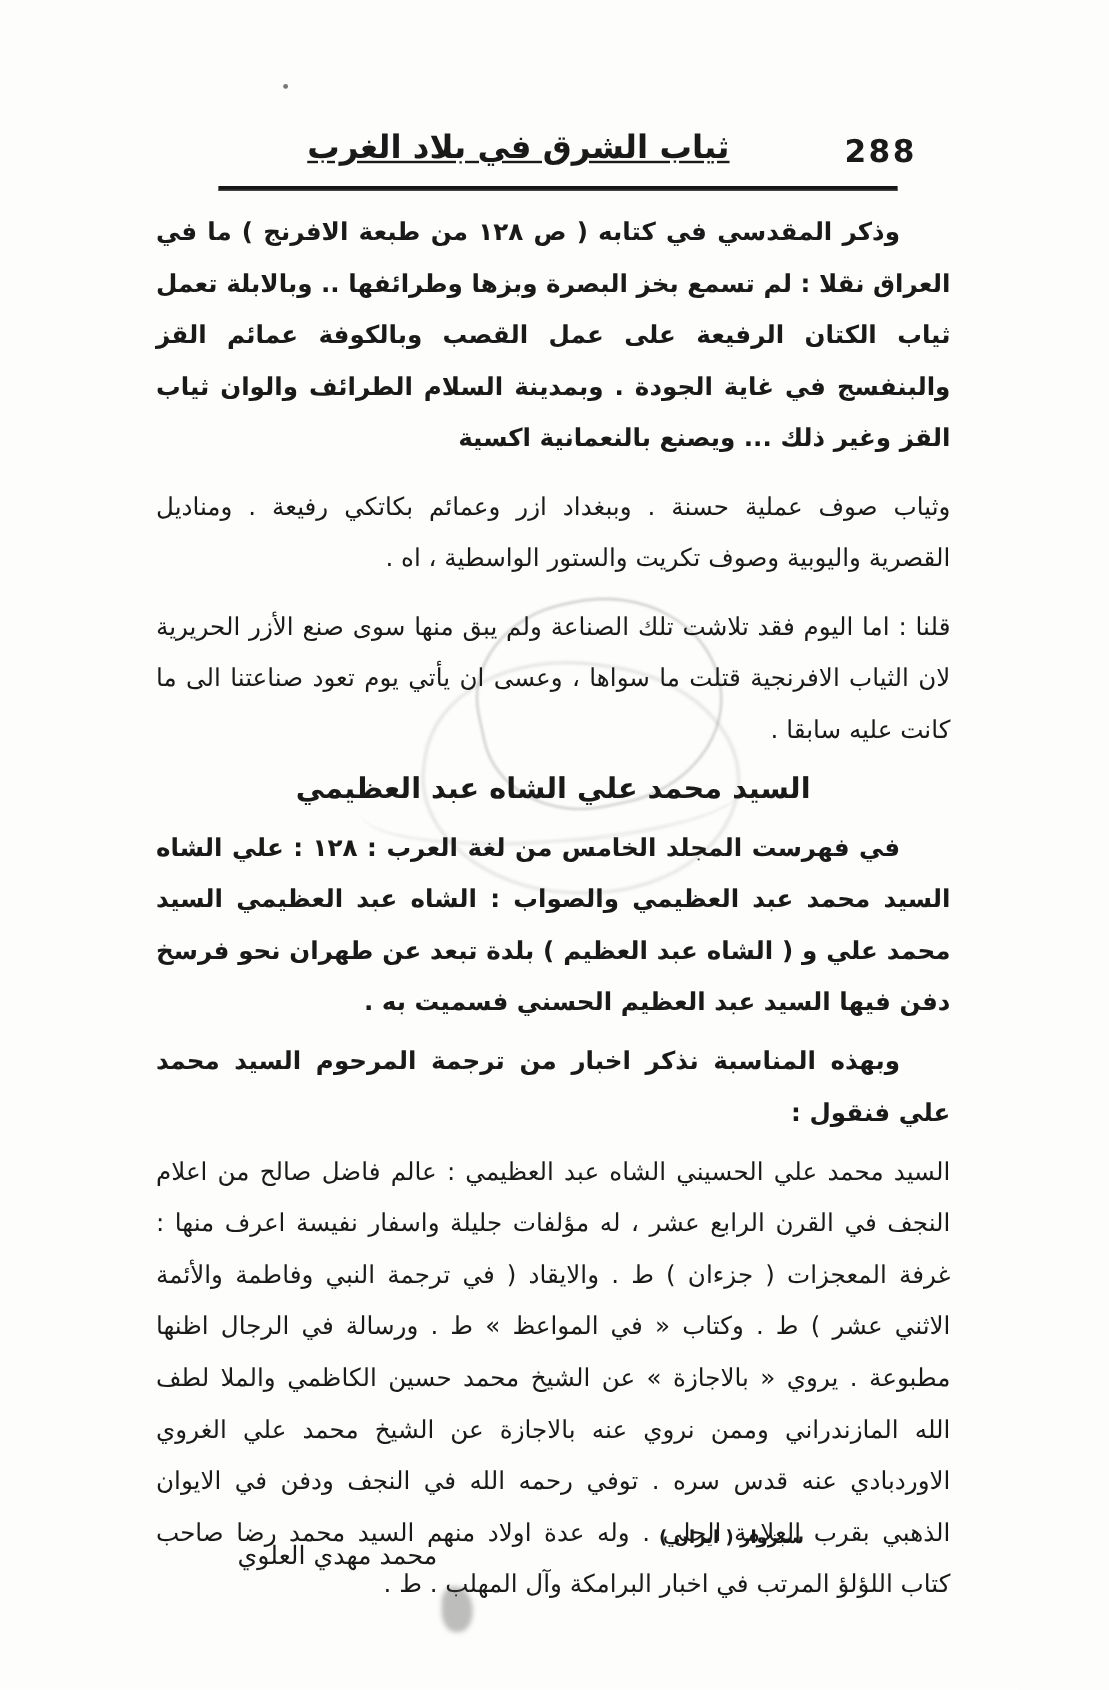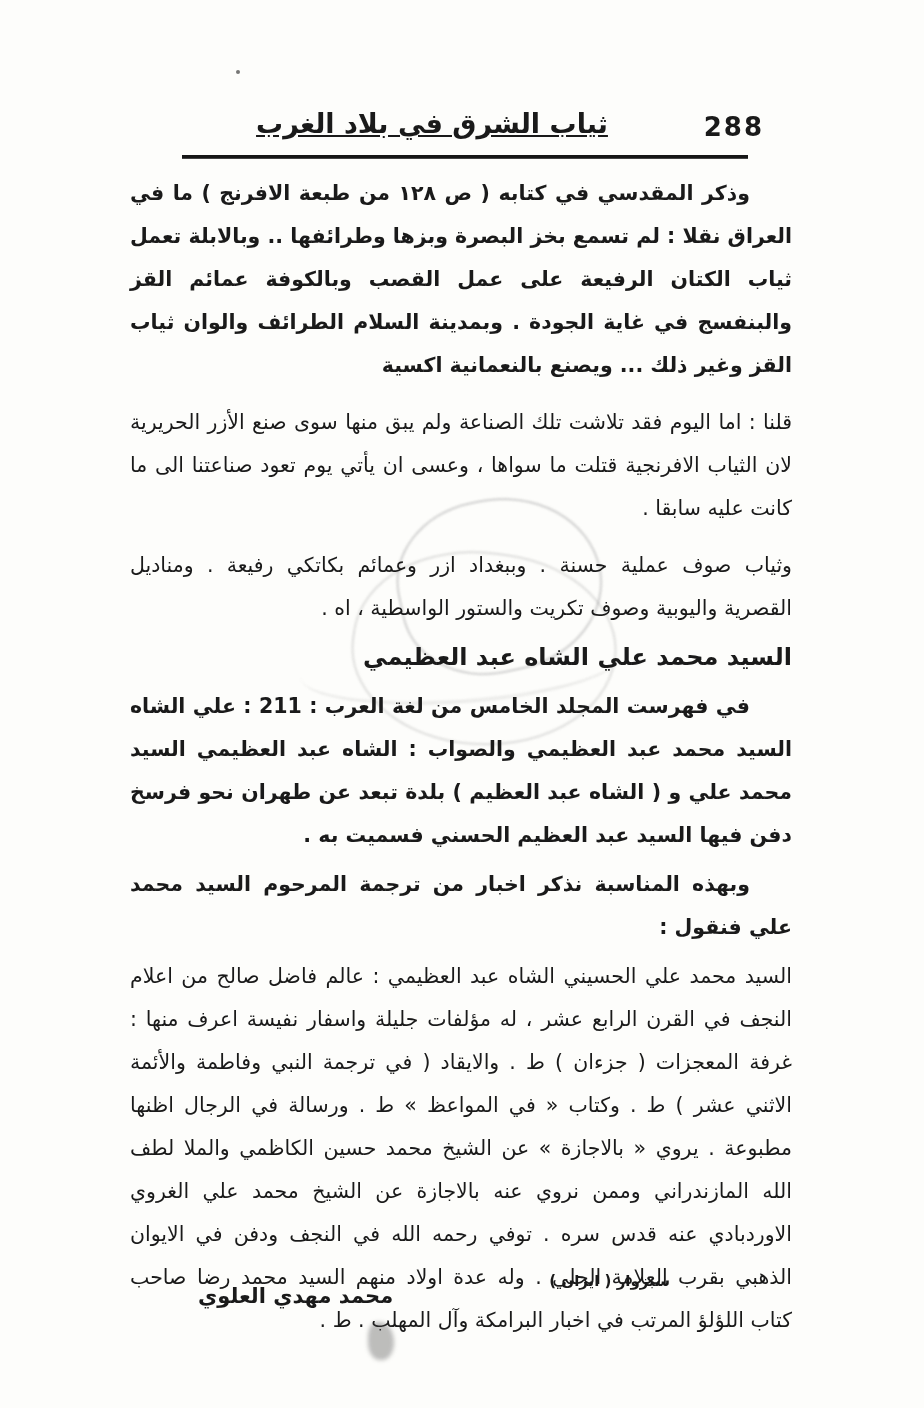--- a/index.html
+++ b/index.html
@@ -67,40 +67,40 @@
     margin: 0 0 6px 0;
   }
   .body-text p.indent {
     text-indent: 42px;
     font-weight: bold;
   }
   .body-text p.gap {
     margin-top: 14px;
   }
   .section-heading {
-    text-align: right;
+    text-align: center;
     font-size: 24px;
     font-weight: bold;
     margin: 22px 0 14px 0;
     text-indent: 0 !important;
   }
   
   .footer-place {
     position: absolute;
     top: 1272px;
     right: 254px;
     font-size: 15px;
     font-weight: bold;
   }
   .footer-author {
     position: absolute;
     top: 1284px;
     left: 198px;
     font-size: 21px;
-    font-weight: bold;
+    font-weight: normal;
   }
   
   .stamp {
     position: absolute;
     pointer-events: none;
   }
   .stamp-circle-1 {
     top: 498px;
     left: 398px;
     width: 200px;
@@ -163,26 +163,26 @@
     <div class="header-title">ثياب الشرق في بلاد الغرب</div>
   </div>
   <div class="header-rule"></div>
 
   <div class="stamp stamp-circle-1"></div>
   <div class="stamp stamp-circle-2"></div>
   <div class="stamp stamp-scribble"></div>
 
   <div class="body-text">
     <p class="indent">وذكر المقدسي في كتابه ( ص ١٢٨ من طبعة الافرنج ) ما في العراق نقلا : لم تسمع بخز البصرة وبزها وطرائفها .. وبالابلة تعمل ثياب الكتان الرفيعة على عمل القصب وبالكوفة عمائم القز والبنفسج في غاية الجودة . وبمدينة السلام الطرائف والوان ثياب القز وغير ذلك ... ويصنع بالنعمانية اكسية</p>
+    <p class="gap">وثياب صوف عملية حسنة . وببغداد ازر وعمائم بكاتكي رفيعة . ومناديل القصرية واليوبية وصوف تكريت والستور الواسطية ، اه .</p>
     <p class="gap">قلنا : اما اليوم فقد تلاشت تلك الصناعة ولم يبق منها سوى صنع الأزر الحريرية لان الثياب الافرنجية قتلت ما سواها ، وعسى ان يأتي يوم تعود صناعتنا الى ما كانت عليه سابقا .</p>
-    <p class="gap">وثياب صوف عملية حسنة . وببغداد ازر وعمائم بكاتكي رفيعة . ومناديل القصرية واليوبية وصوف تكريت والستور الواسطية ، اه .</p>
 
     <p class="section-heading">السيد محمد علي الشاه عبد العظيمي</p>
 
-    <p class="indent">في فهرست المجلد الخامس من لغة العرب : 211 : علي الشاه السيد محمد عبد العظيمي والصواب : الشاه عبد العظيمي السيد محمد علي و ( الشاه عبد العظيم ) بلدة تبعد عن طهران نحو فرسخ دفن فيها السيد عبد العظيم الحسني فسميت به .</p>
+    <p class="indent">في فهرست المجلد الخامس من لغة العرب : ١٢٨ : علي الشاه السيد محمد عبد العظيمي والصواب : الشاه عبد العظيمي السيد محمد علي و ( الشاه عبد العظيم ) بلدة تبعد عن طهران نحو فرسخ دفن فيها السيد عبد العظيم الحسني فسميت به .</p>
     <p class="indent">وبهذه المناسبة نذكر اخبار من ترجمة المرحوم السيد محمد علي فنقول :</p>
     <p>السيد محمد علي الحسيني الشاه عبد العظيمي : عالم فاضل صالح من اعلام النجف في القرن الرابع عشر ، له مؤلفات جليلة واسفار نفيسة اعرف منها : غرفة المعجزات ( جزءان ) ط . والايقاد ( في ترجمة النبي وفاطمة والأئمة الاثني عشر ) ط . وكتاب « في المواعظ » ط . ورسالة في الرجال اظنها مطبوعة . يروي « بالاجازة » عن الشيخ محمد حسين الكاظمي والملا لطف الله المازندراني وممن نروي عنه بالاجازة عن الشيخ محمد علي الغروي الاوردبادي عنه قدس سره . توفي رحمه الله في النجف ودفن في الايوان الذهبي بقرب العلامة الحلي . وله عدة اولاد منهم السيد محمد رضا صاحب كتاب اللؤلؤ المرتب في اخبار البرامكة وآل المهلب . ط .</p>
   </div>
 
   <div class="footer-place">سبزوار ( ايران )</div>
   <div class="footer-author">محمد مهدي العلوي</div>
 
   <span class="ink-smudge"></span>
 
 </div>

